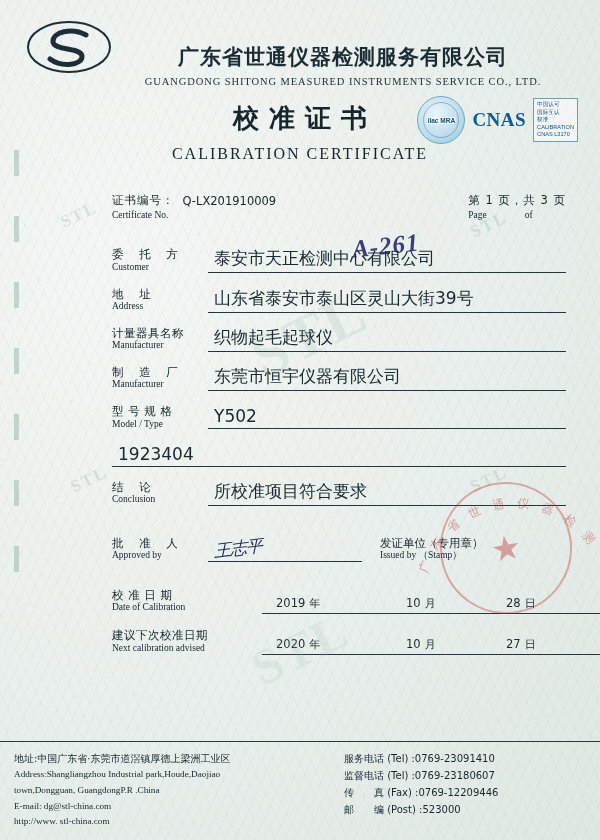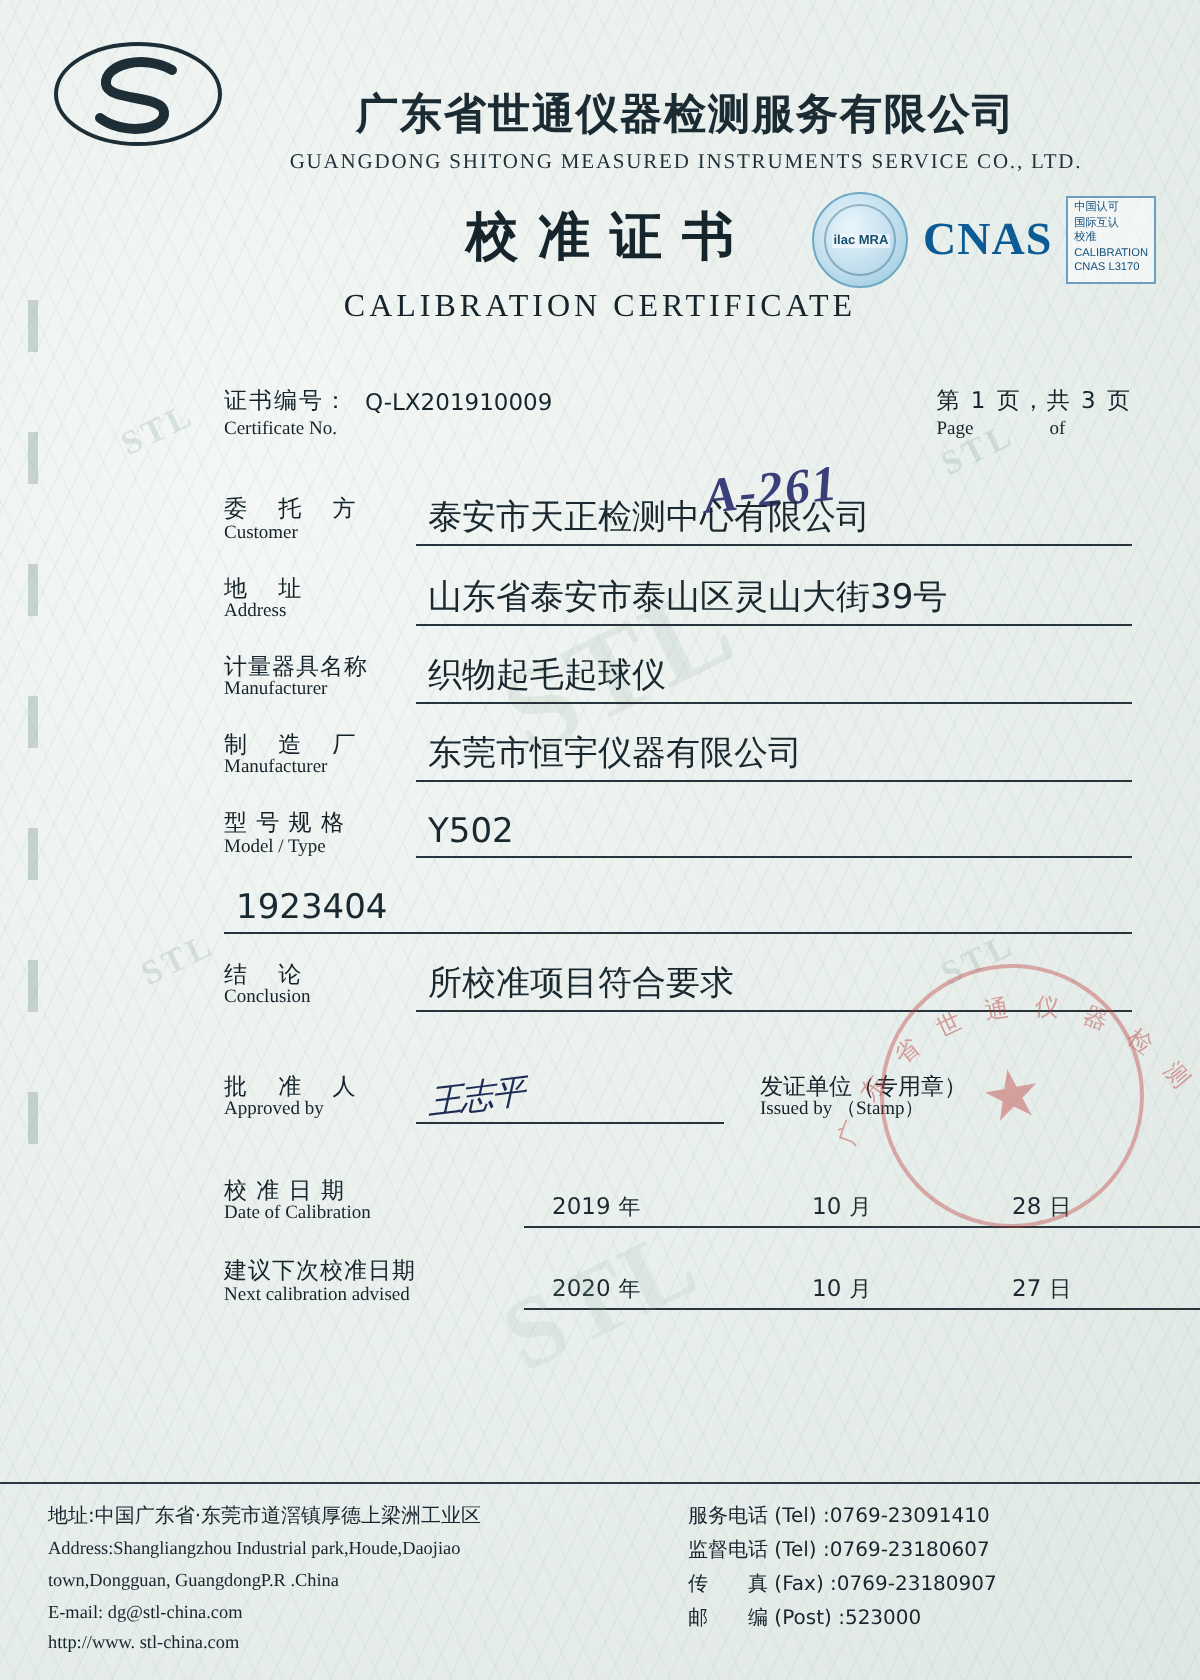--- a/index.html
+++ b/index.html
@@ -133,21 +133,21 @@
   }
   .ilac:before{
     content:"";
     position:absolute; inset:5px;
     border:1px solid rgba(20,80,110,0.35);
     border-radius:50%;
   }
   .ilac span{ position:relative; background:rgba(255,255,255,0.55); padding:0 1px;}
   .cnas {
     font-family: "Liberation Serif", serif;
-    font-size: 23px;
+    font-size: 19px;
     font-weight: bold;
     color: #0c5b94;
     letter-spacing: 0.5px;
   }
   .cnas-box {
     font-size: 5.6px;
     line-height: 1.35;
     color: #14507f;
     border: 1px solid #6b9ec3;
     padding: 2px 3px;
@@ -319,21 +319,21 @@
   }
   .dcell.y { width: 130px; padding-left: 14px;}
   .dcell.m { width: 100px; }
   .dcell.d { width: 100px; }
   .unit { font-size: 11px; }
 
   
   .footer {
     position: absolute;
     left: 0; right: 0; bottom: 0;
-    padding: 8px 26px 10px 24px;
+    padding: 8px 26px 10px 14px;
     border-top: 1.5px solid #2a3a42;
     display: flex;
     font-size: 9.3px;
     color: #16262e;
     line-height: 1.7;
   }
   .footer .left { flex: 1; }
   .footer .right { width: 230px; }
   .footer .cnline { font-family:"DejaVu Sans", sans-serif; font-size: 10px;}
   .footer .enline { font-family:"Liberation Serif", serif; font-size: 9.2px;}
@@ -543,17 +543,17 @@
     <div class="left">
       <div class="cnline">地址:中国广东省·东莞市道滘镇厚德上梁洲工业区</div>
       <div class="enline">Address:Shangliangzhou Industrial park,Houde,Daojiao</div>
       <div class="enline">town,Dongguan, GuangdongP.R .China</div>
       <div class="enline">E-mail: dg@stl-china.com</div>
       <div class="enline">http://www. stl-china.com</div>
     </div>
     <div class="right">
       <div>服务电话 (Tel) :0769-23091410</div>
       <div>监督电话 (Tel) :0769-23180607</div>
-      <div>传　　真 (Fax) :0769-23180907</div>
+      <div>传　　真 (Fax) :0769-12209446</div>
       <div>邮　　编 (Post) :523000</div>
     </div>
   </div>
 </div>
 
 </body></html>

